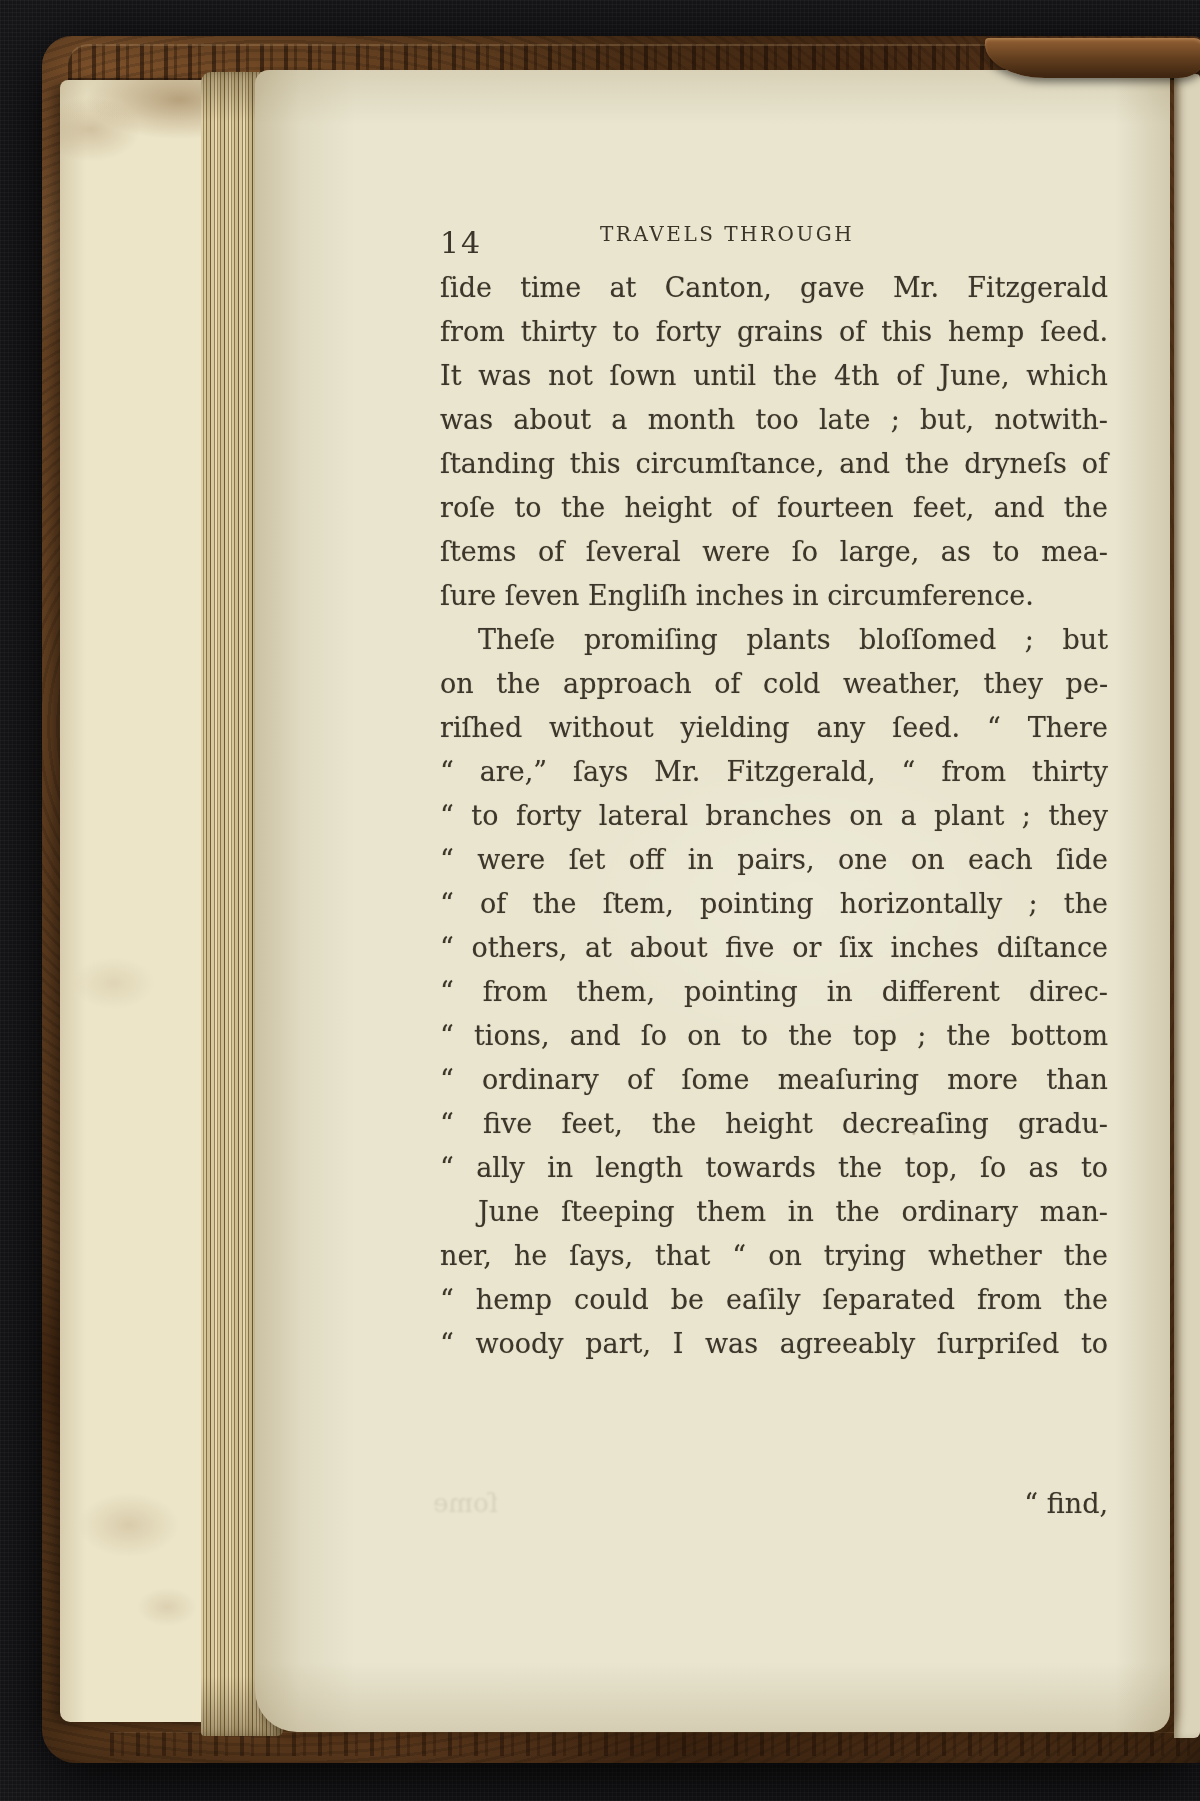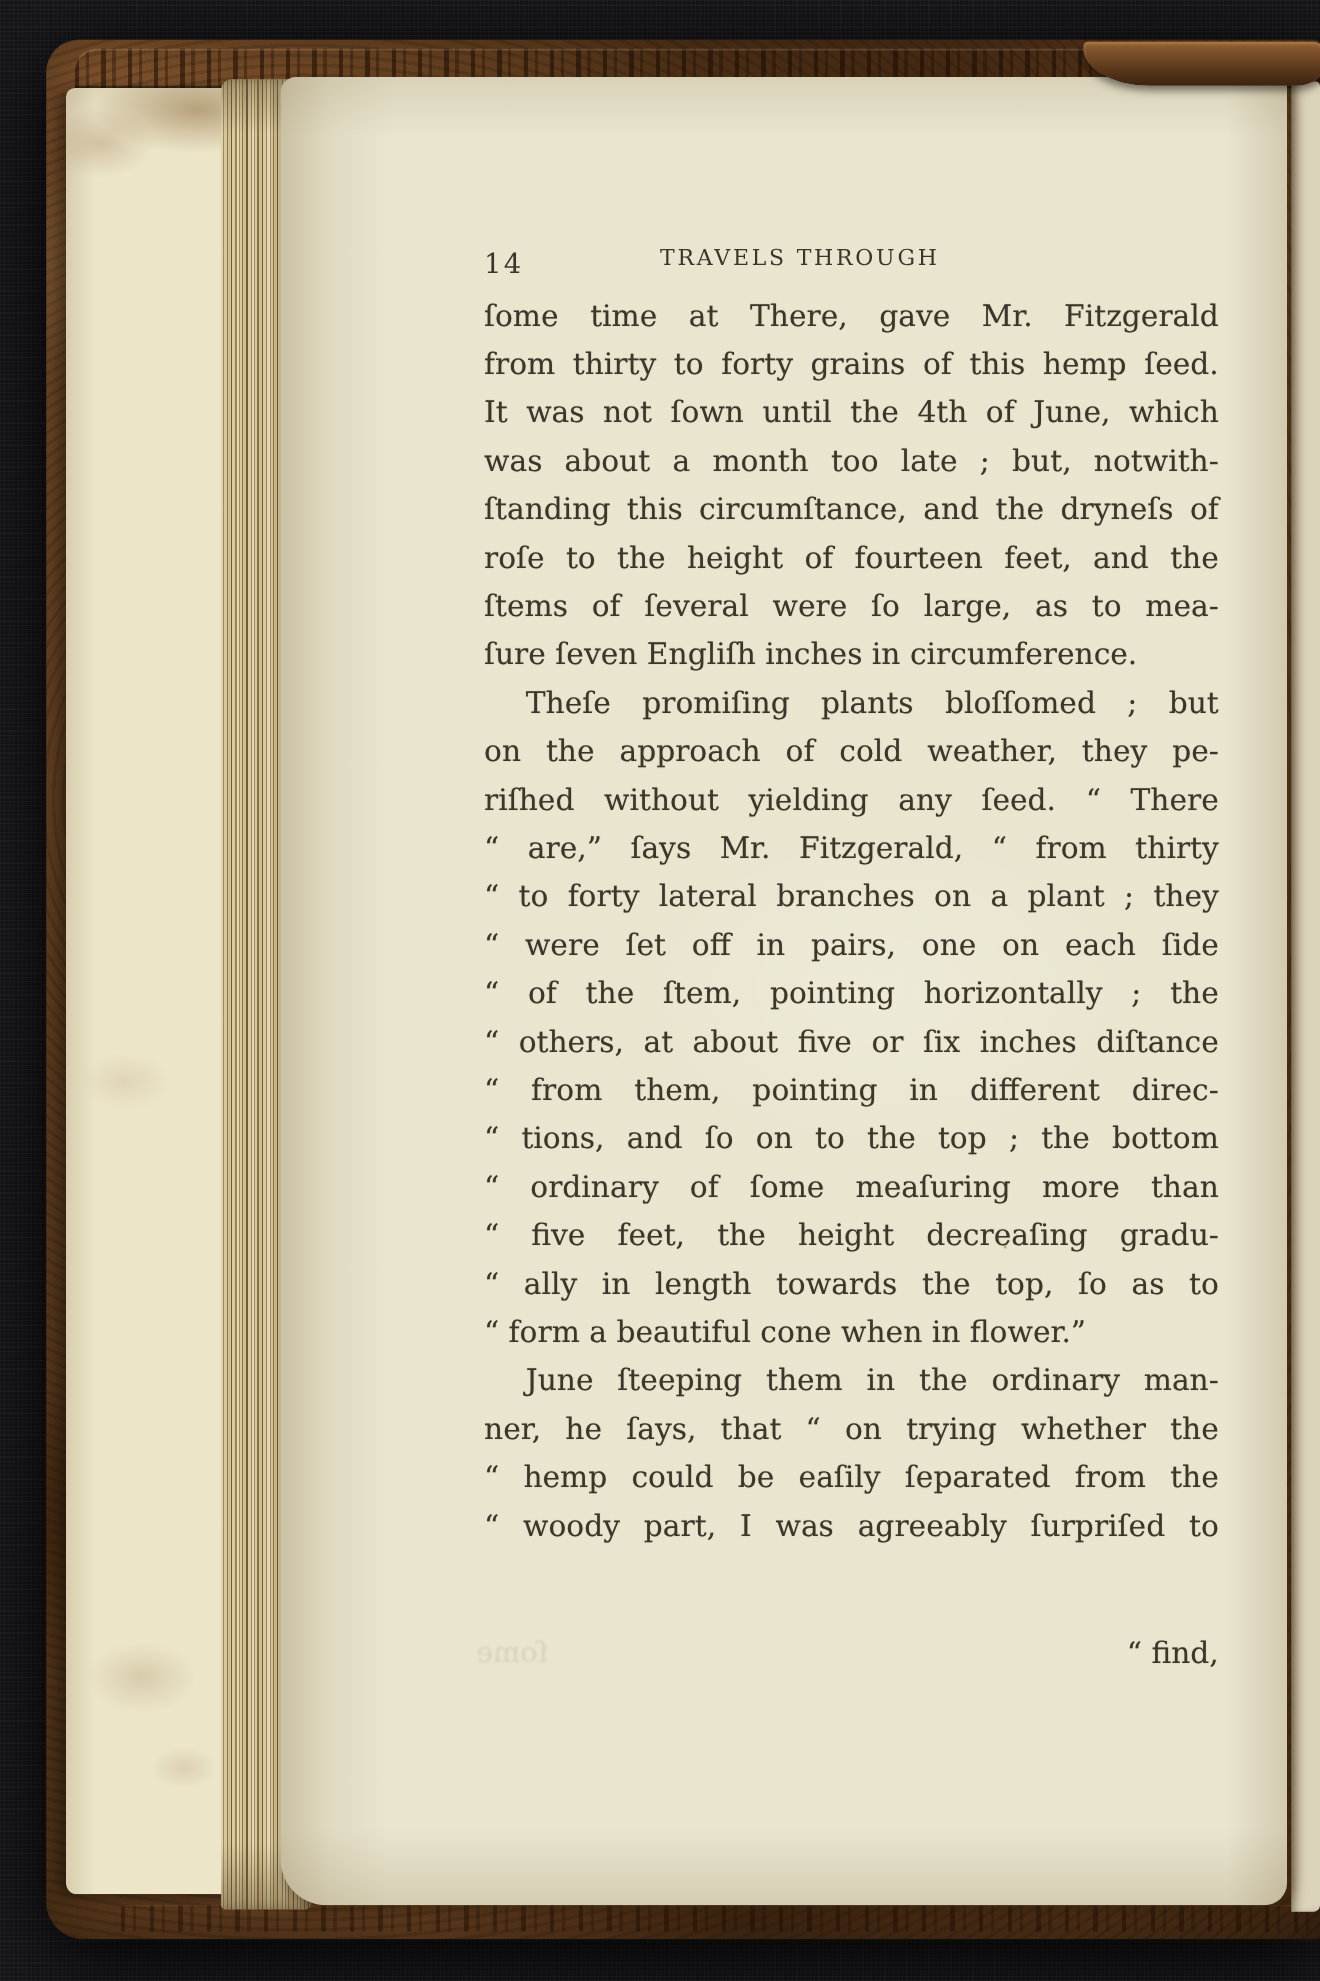--- a/index.html
+++ b/index.html
@@ -89,21 +89,21 @@
     border-radius:14px 5px 20px 42px;
     box-shadow: 8px 0 14px -4px rgba(60,40,18,0.55), 0 8px 16px -6px rgba(40,25,10,0.55);
   }
   .leather-edge-tr{
     position:absolute;left:985px;top:38px;right:-4px;height:40px;
     background:linear-gradient(180deg,#8a5a30 10%,#5f3c1d 55%,#3c2410 100%);
     border-radius:4px 10px 26px 60px / 4px 10px 18px 34px;
     box-shadow:0 4px 8px rgba(0,0,0,0.5), inset 0 2px 3px rgba(255,210,150,0.3);
   }
   .page-header{position:absolute;top:150px;left:185px;right:62px;height:42px;color:var(--ink,#3c352a);}
-  .page-num{position:absolute;left:0;top:5px;font-size:25px;letter-spacing:2px;}
+  .page-num{position:absolute;left:0;top:5px;font-size:30px;letter-spacing:2px;}
   .running-title{position:absolute;left:160px;top:2px;font-size:20px;letter-spacing:2.5px;}
   .text-block{position:absolute;top:196px;left:185px;right:62px;color:var(--ink,#3c352a);}
   .line{
     font-size:27px;line-height:44px;height:44px;
     text-align:justify;text-align-last:justify;
     text-shadow:0 0 1px rgba(62,52,38,0.35);
   }
   .line.indent{padding-left:38px;}
   .line.soft-end{text-align-last:left;}
   .catchword{
@@ -127,42 +127,41 @@
   <div class="flyleaf"></div>
   <div class="stack"></div>
   <div class="sliver"></div>
 
   <div class="main-page">
     <div class="page-header">
       <span class="page-num">14</span>
       <span class="running-title">TRAVELS THROUGH</span>
     </div>
     <div class="text-block">
-        <div class="line">ſome time at There, gave Mr. Fitzgerald</div>
+        <div class="line">ſide time at Canton, gave Mr. Fitzgerald</div>
         <div class="line">from thirty to forty grains of this hemp ſeed.</div>
         <div class="line">It was not ſown until the 4th of June, which</div>
         <div class="line">was about a month too late ; but, notwith-</div>
         <div class="line">ſtanding this circumſtance, and the dryneſs of</div>
         <div class="line">roſe to the height of fourteen feet, and the</div>
         <div class="line">ſtems of ſeveral were ſo large, as to mea-</div>
         <div class="line soft-end">ſure ſeven Engliſh inches in circumference.</div>
         <div class="line indent">Theſe promiſing plants bloſſomed ; but</div>
         <div class="line">on the approach of cold weather, they pe-</div>
         <div class="line">riſhed without yielding any ſeed. “ There</div>
         <div class="line">“ are,” ſays Mr. Fitzgerald, “ from thirty</div>
         <div class="line">“ to forty lateral branches on a plant ; they</div>
         <div class="line">“ were ſet off in pairs, one on each ſide</div>
         <div class="line">“ of the ſtem, pointing horizontally ; the</div>
         <div class="line">“ others, at about five or ſix inches diſtance</div>
         <div class="line">“ from them, pointing in different direc-</div>
         <div class="line">“ tions, and ſo on to the top ; the bottom</div>
         <div class="line">“ ordinary of ſome meaſuring more than</div>
         <div class="line">“ five feet, the height decreaſing gradu-</div>
         <div class="line">“ ally in length towards the top, ſo as to</div>
-        <div class="line soft-end">“ form a beautiful cone when in flower.”</div>
         <div class="line indent">June ſteeping them in the ordinary man-</div>
         <div class="line">ner, he ſays, that “ on trying whether the</div>
         <div class="line">“ hemp could be eaſily ſeparated from the</div>
         <div class="line">“ woody part, I was agreeably ſurpriſed to</div>
       </div>
     <div class="catchword">“ find,</div>
     <div class="ghost">ſome</div>
   </div>
 
   <div class="leather-edge-tr"></div>

